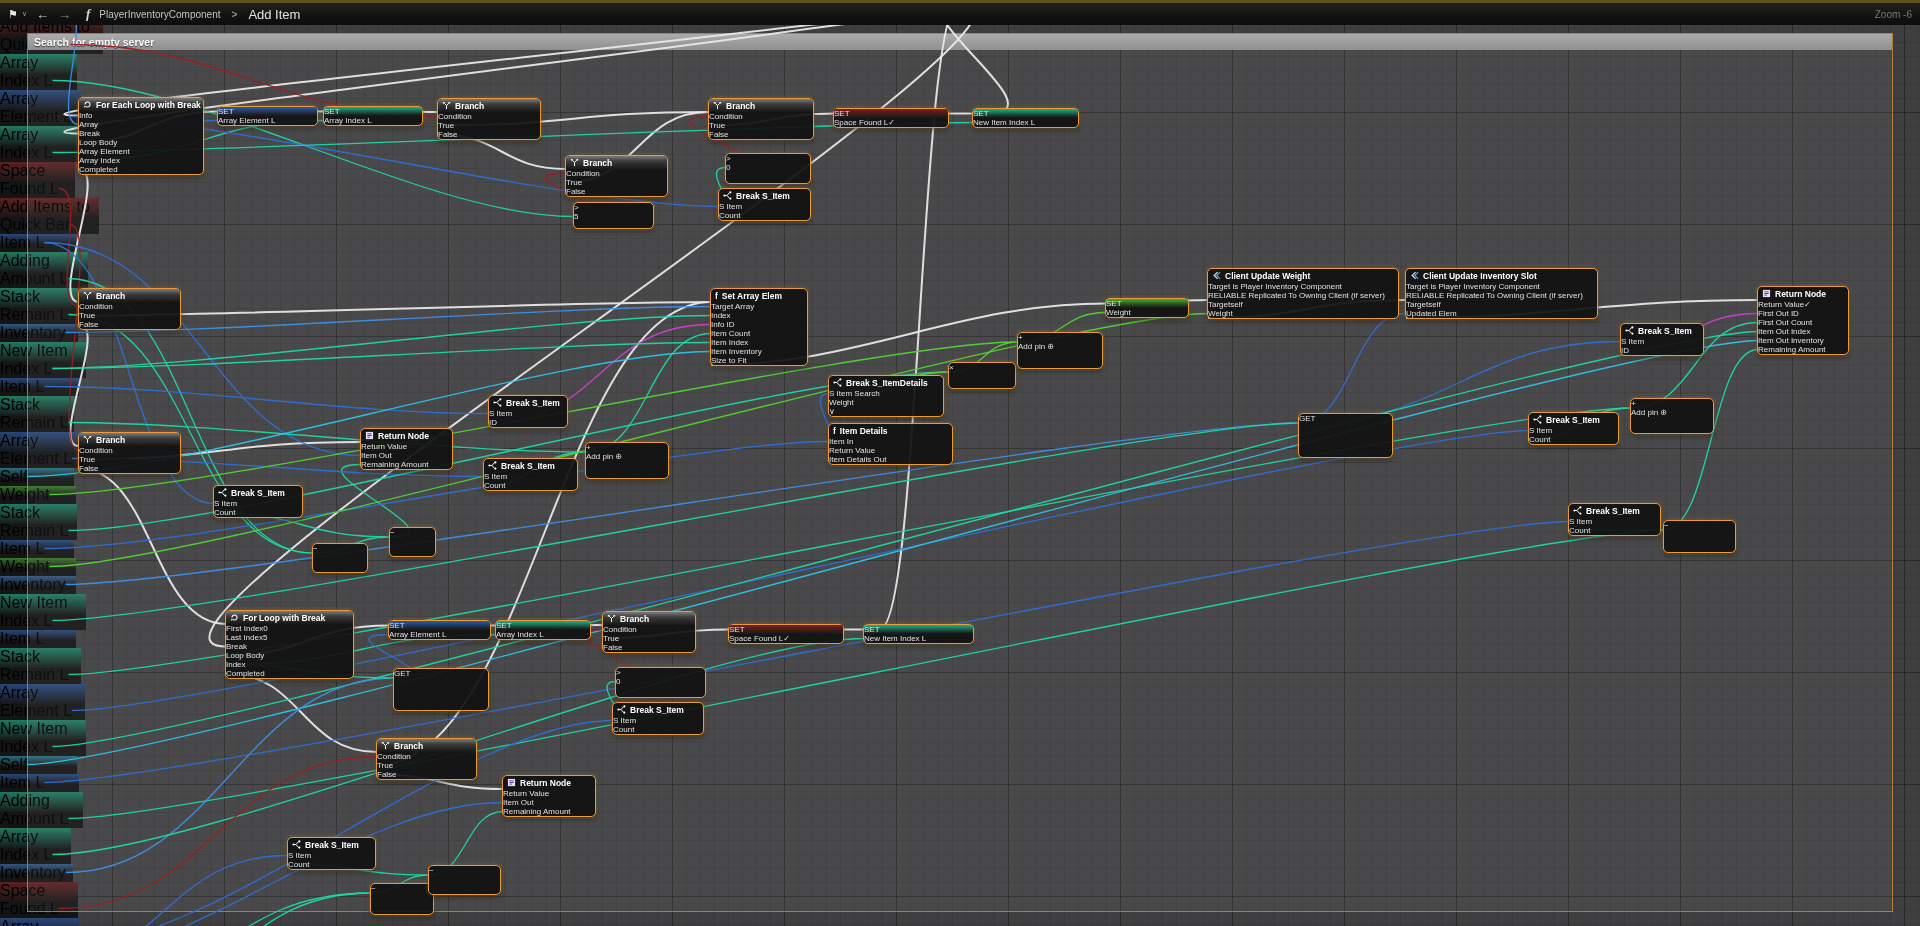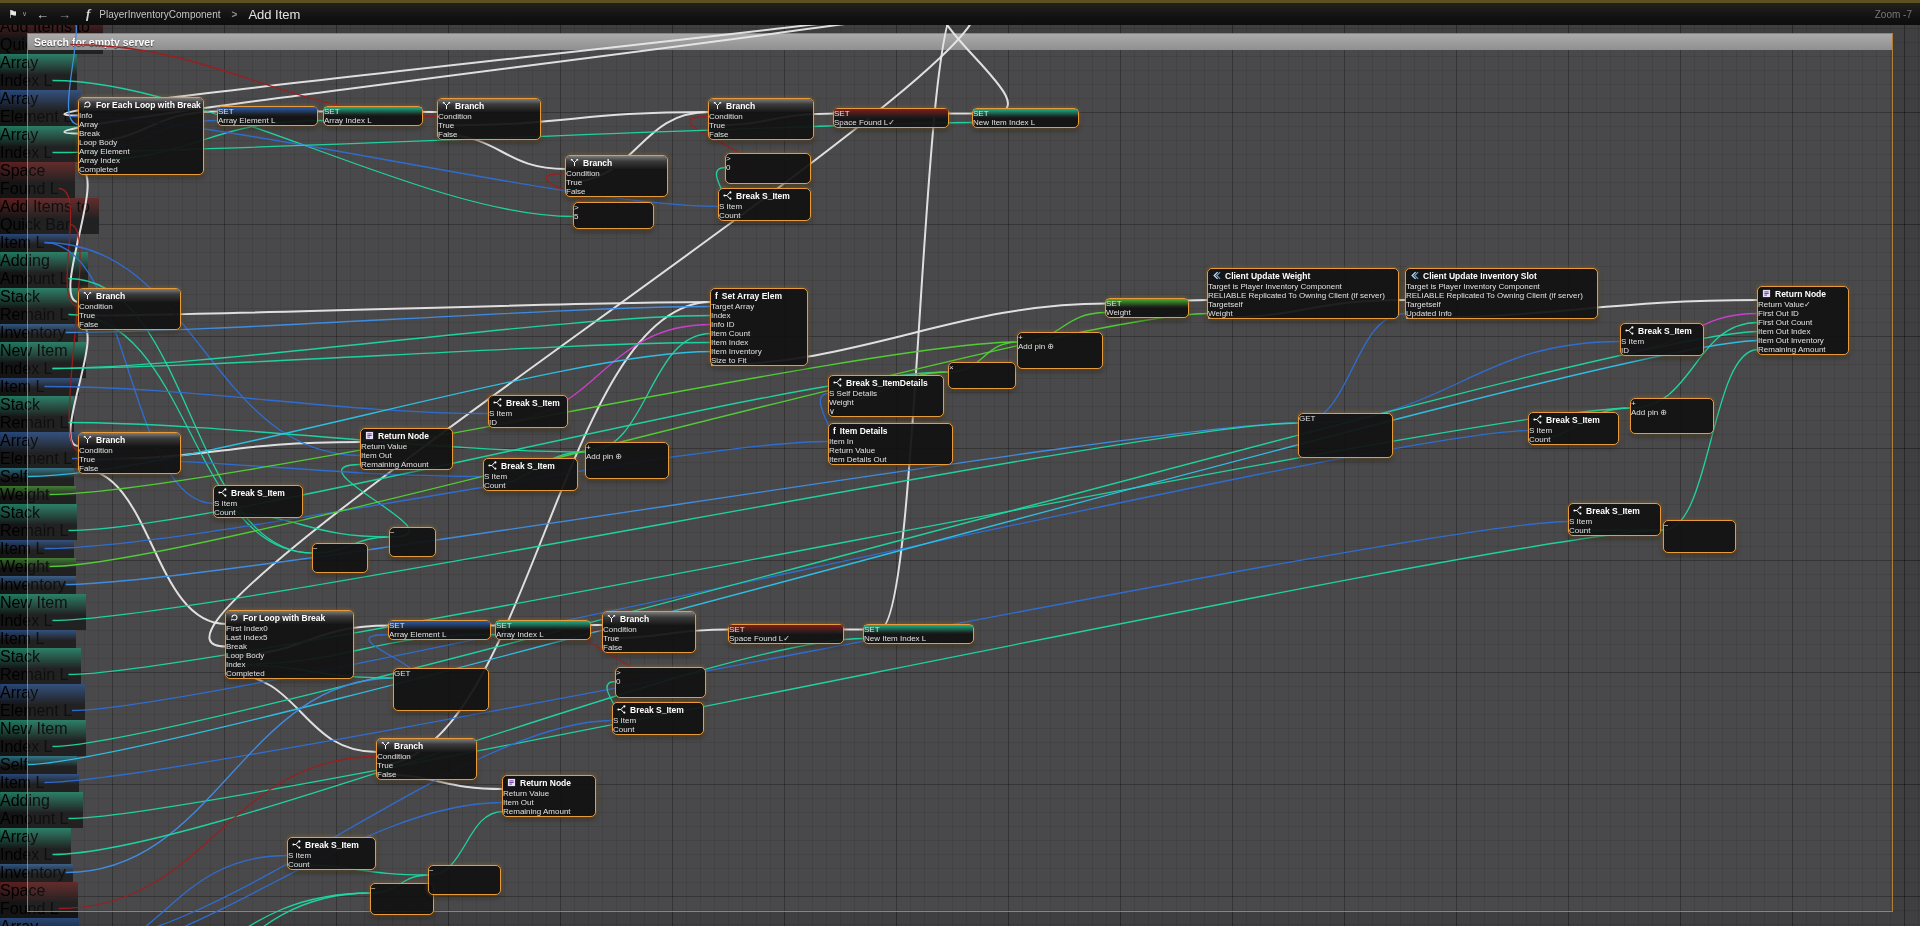--- a/index.html
+++ b/index.html
@@ -536,21 +536,21 @@
                   <circle cx="1.6" cy="5" r="1.2" fill="#fff"></circle>
                   <circle cx="8.2" cy="1.6" r="1.2" fill="#fff"></circle>
                   <circle cx="8.2" cy="8.4" r="1.2" fill="#fff"></circle>
                 </svg>
               </span>
               <span>Break S_ItemDetails</span>
             </div>
           </div>
           <div class="nbody">
             <div class="ncol l">
-              <div class="prow"><span class="pdot" style="background: rgb(46, 111, 214);"></span><span class="plbl">S Self Details</span></div>
+              <div class="prow"><span class="pdot" style="background: rgb(46, 111, 214);"></span><span class="plbl">S Item Search</span></div>
             </div>
             <div class="ncol r">
               <div class="prow"><span class="pdot" style="background: rgb(82, 212, 51);"></span><span class="plbl">Weight</span></div>
             </div>
           </div>
           <div class="chev">∨</div>
         </div>
         <div class="node" style="left: 828px; top: 423px; width: 125px;">
           <div class="hdrwrap h-fn">
             <div class="hdr">
@@ -613,21 +613,21 @@
               </span>
               <span>Client Update Inventory Slot</span>
             </div>
             <div class="sub">Target is Player Inventory Component</div>
             <div class="sub">RELIABLE Replicated To Owning Client (if server)</div>
           </div>
           <div class="nbody">
             <div class="ncol l">
               <div class="prow"><span class="pdot pexec"></span></div>
               <div class="prow"><span class="pdot" style="background: rgb(46, 196, 232);"></span><span class="plbl">Target</span><span class="lit">self</span></div>
-              <div class="prow"><span class="pdot" style="background: rgb(46, 111, 214);"></span><span class="plbl">Updated Info</span></div>
+              <div class="prow"><span class="pdot" style="background: rgb(46, 111, 214);"></span><span class="plbl">Updated Elem</span></div>
             </div>
             <div class="ncol r">
               <div class="prow"><span class="pdot pexec"></span></div>
             </div>
           </div>
         </div>
         <div class="node getnode" style="left: 1298px; top: 413px; width: 95px; height: 45px;"><div class="glabel">GET</div><span class="pdot adot" style="background: rgb(63, 143, 232); left: 4px; top: 6px;"></span><span class="pdot adot" style="background: rgb(31, 217, 163); left: 4px; bottom: 7px;"></span><span class="pdot adot" style="background: rgb(63, 143, 232); right: 4px; top: 50%; margin-top: -3.5px;"></span></div>
         <div class="pill" style="left: 1205px; top: 415px; width: 76px; background: linear-gradient(rgba(63, 143, 232, 0.72) -30%, rgba(18, 18, 18, 0.95) 58%);"><span>Inventory</span><span class="pdot" style="background: rgb(63, 143, 232);"></span></div>
         <div class="pill" style="left: 1205px; top: 442px; width: 86px; background: linear-gradient(rgba(31, 217, 163, 0.72) -30%, rgba(18, 18, 18, 0.95) 58%);"><span>New Item Index L</span><span class="pdot" style="background: rgb(31, 217, 163);"></span></div>
         <div class="node" style="left: 1620px; top: 323px; width: 84px;">
@@ -904,15 +904,15 @@
   </div>
   <div id="toolbar">
     <span class="tb-flag">⚑</span>
     <span class="tb-caret">∨</span>
     <span class="tb-ic tb-arrow">←</span>
     <span class="tb-ic tb-arrow tb-fwd">→</span>
     <span class="tb-fn">f</span>
     <span class="tb-crumb">PlayerInventoryComponent</span>
     <span class="tb-sep">&gt;</span>
     <span class="tb-leaf">Add Item</span>
-    <span class="tb-zoom">Zoom -7</span>
+    <span class="tb-zoom">Zoom -6</span>
   </div>
 </div>
 
 </body></html>

